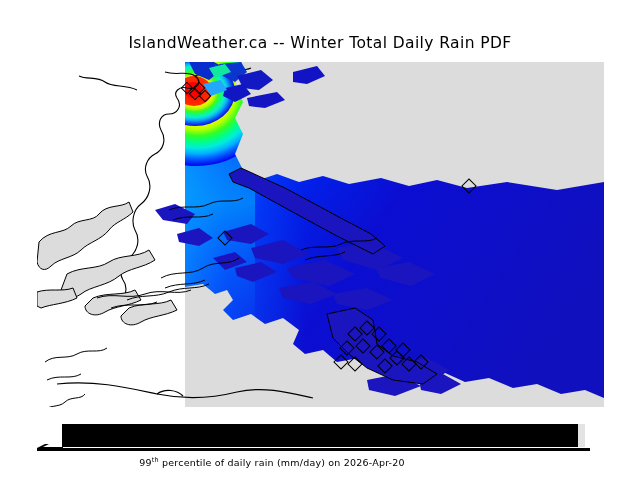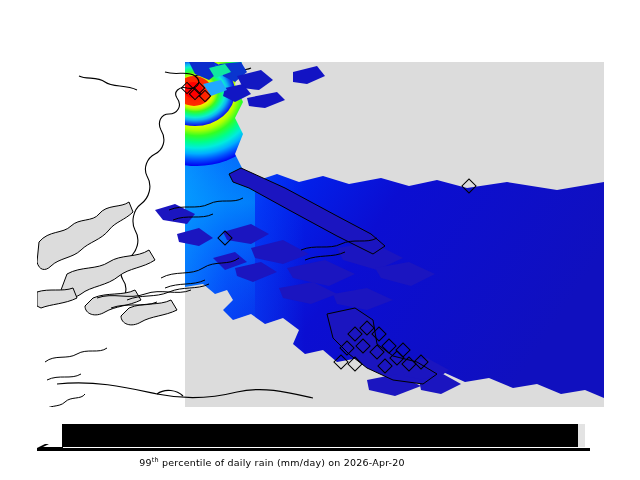--- a/index.html
+++ b/index.html
@@ -105,20 +105,21 @@
     vertical-align: super;
     line-height: 0;
   }
   .caption .seg { display: inline; }
 </style>
 </head>
 <body>
 
 <div id="page">
 
+  <div class="title">IslandWeather.ca -- Winter Total Daily Rain PDF</div>
 
   <div class="map-panel">
     <svg class="map-svg" width="567" height="345" viewBox="0 0 567 345">
       <defs>
 
         <clipPath id="dataClip">
           <rect x="148" y="0" width="419" height="345"></rect>
         </clipPath>
 
         <radialGradient id="hotspot" cx="0.5" cy="0.5" r="0.5">

